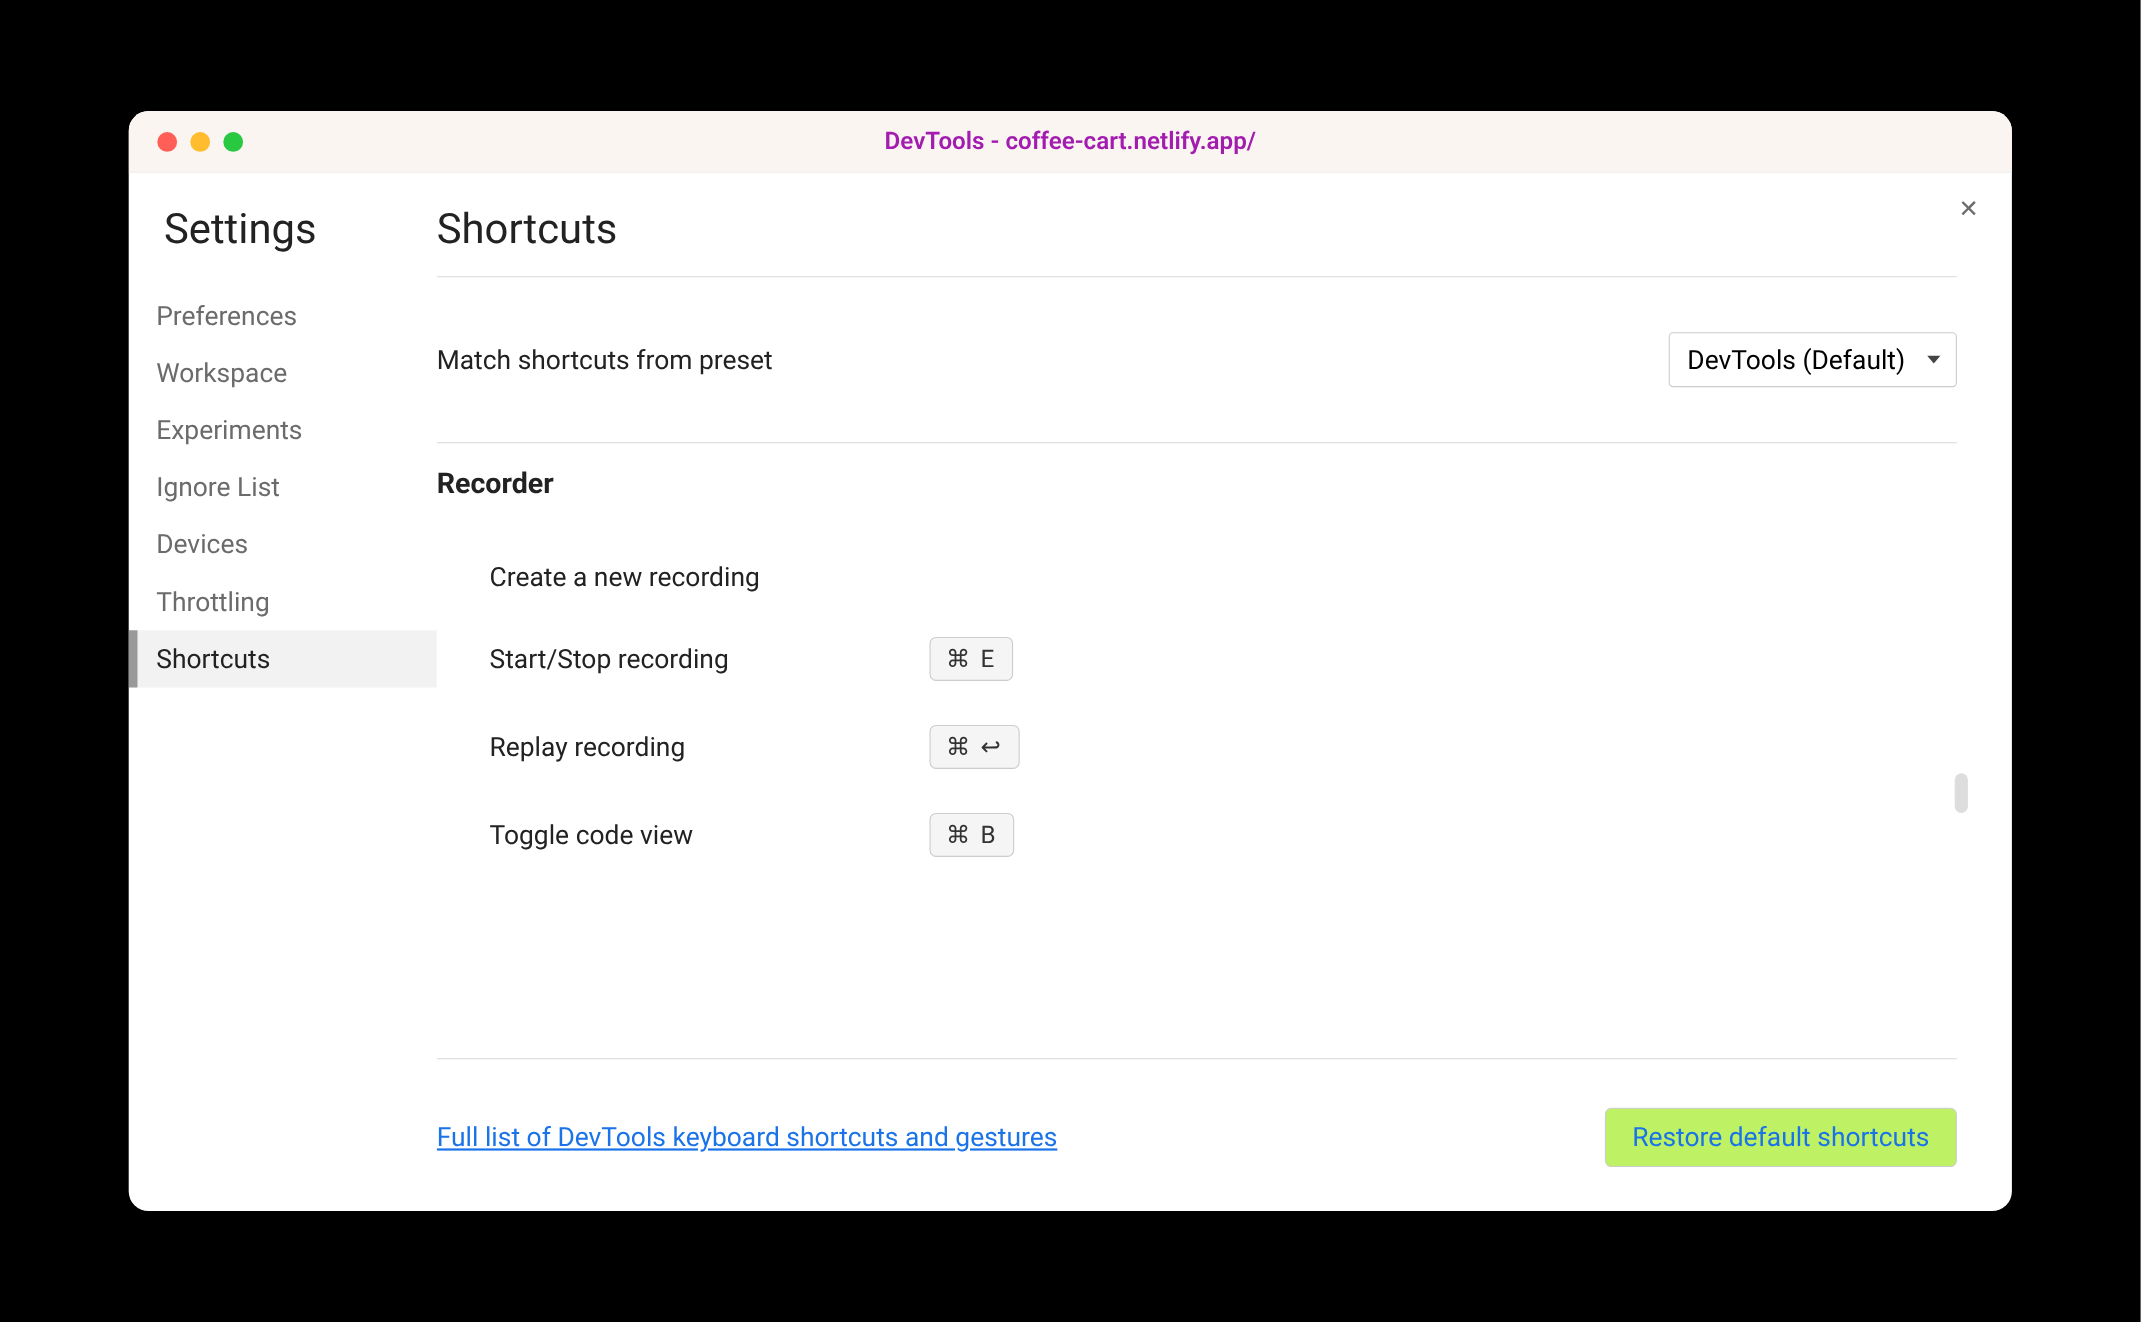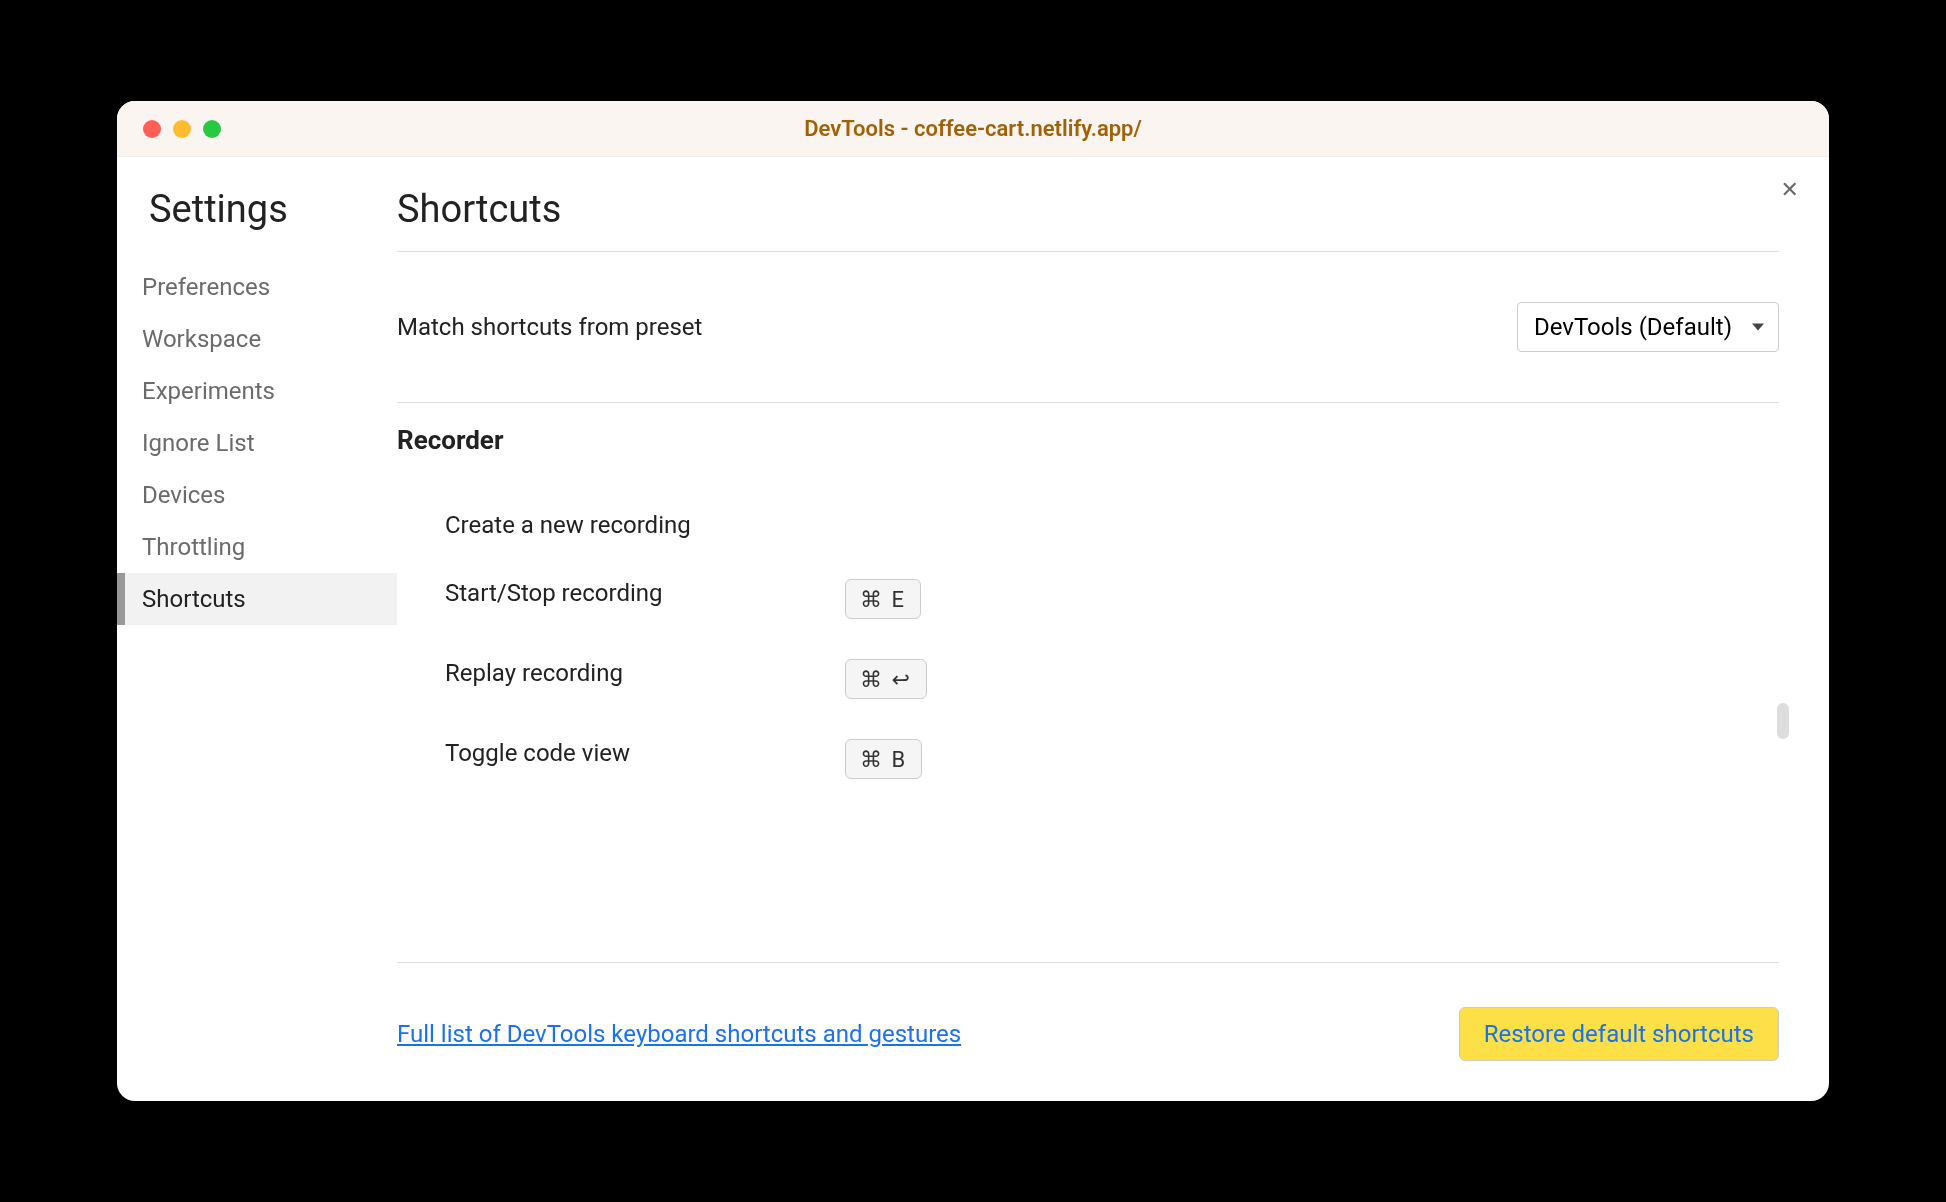--- a/index.html
+++ b/index.html
@@ -53,21 +53,21 @@
     .tl-red { background: #ff5f57; }
     .tl-yellow { background: #febc2e; }
     .tl-green { background: #28c840; }
 
     .window-title {
       position: absolute;
       left: 50%;
       transform: translateX(-50%);
       font-size: 22px;
       font-weight: 600;
-      color: #a16207;
+      color: #a21caf;
     }
 
     .content {
       display: flex;
       flex: 1;
       position: relative;
       overflow: hidden;
     }
 
     .close-x {
@@ -190,21 +190,21 @@
 
     .section-title {
       font-size: 26px;
       font-weight: 700;
       color: #222;
       margin-bottom: 36px;
     }
 
     .shortcut-row {
       display: flex;
-      align-items: flex-start;
+      align-items: center;
       padding: 20px 0 20px 48px;
     }
 
     .shortcut-label {
       font-size: 24px;
       color: #222;
       width: 400px;
     }
 
     .keycap {
@@ -232,21 +232,21 @@
     .footer-link {
       font-size: 24px;
       color: #1a73e8;
       text-decoration: underline;
       cursor: pointer;
     }
 
     .restore-button {
       border: 1px solid #ccc;
       border-radius: 6px;
-      background: #fde047;
+      background: #bef264;
       padding: 12px 24px;
       font-size: 24px;
       color: #1a73e8;
       cursor: pointer;
     }
   </style>
 </head>
 <body>
 
 <div class="window">

